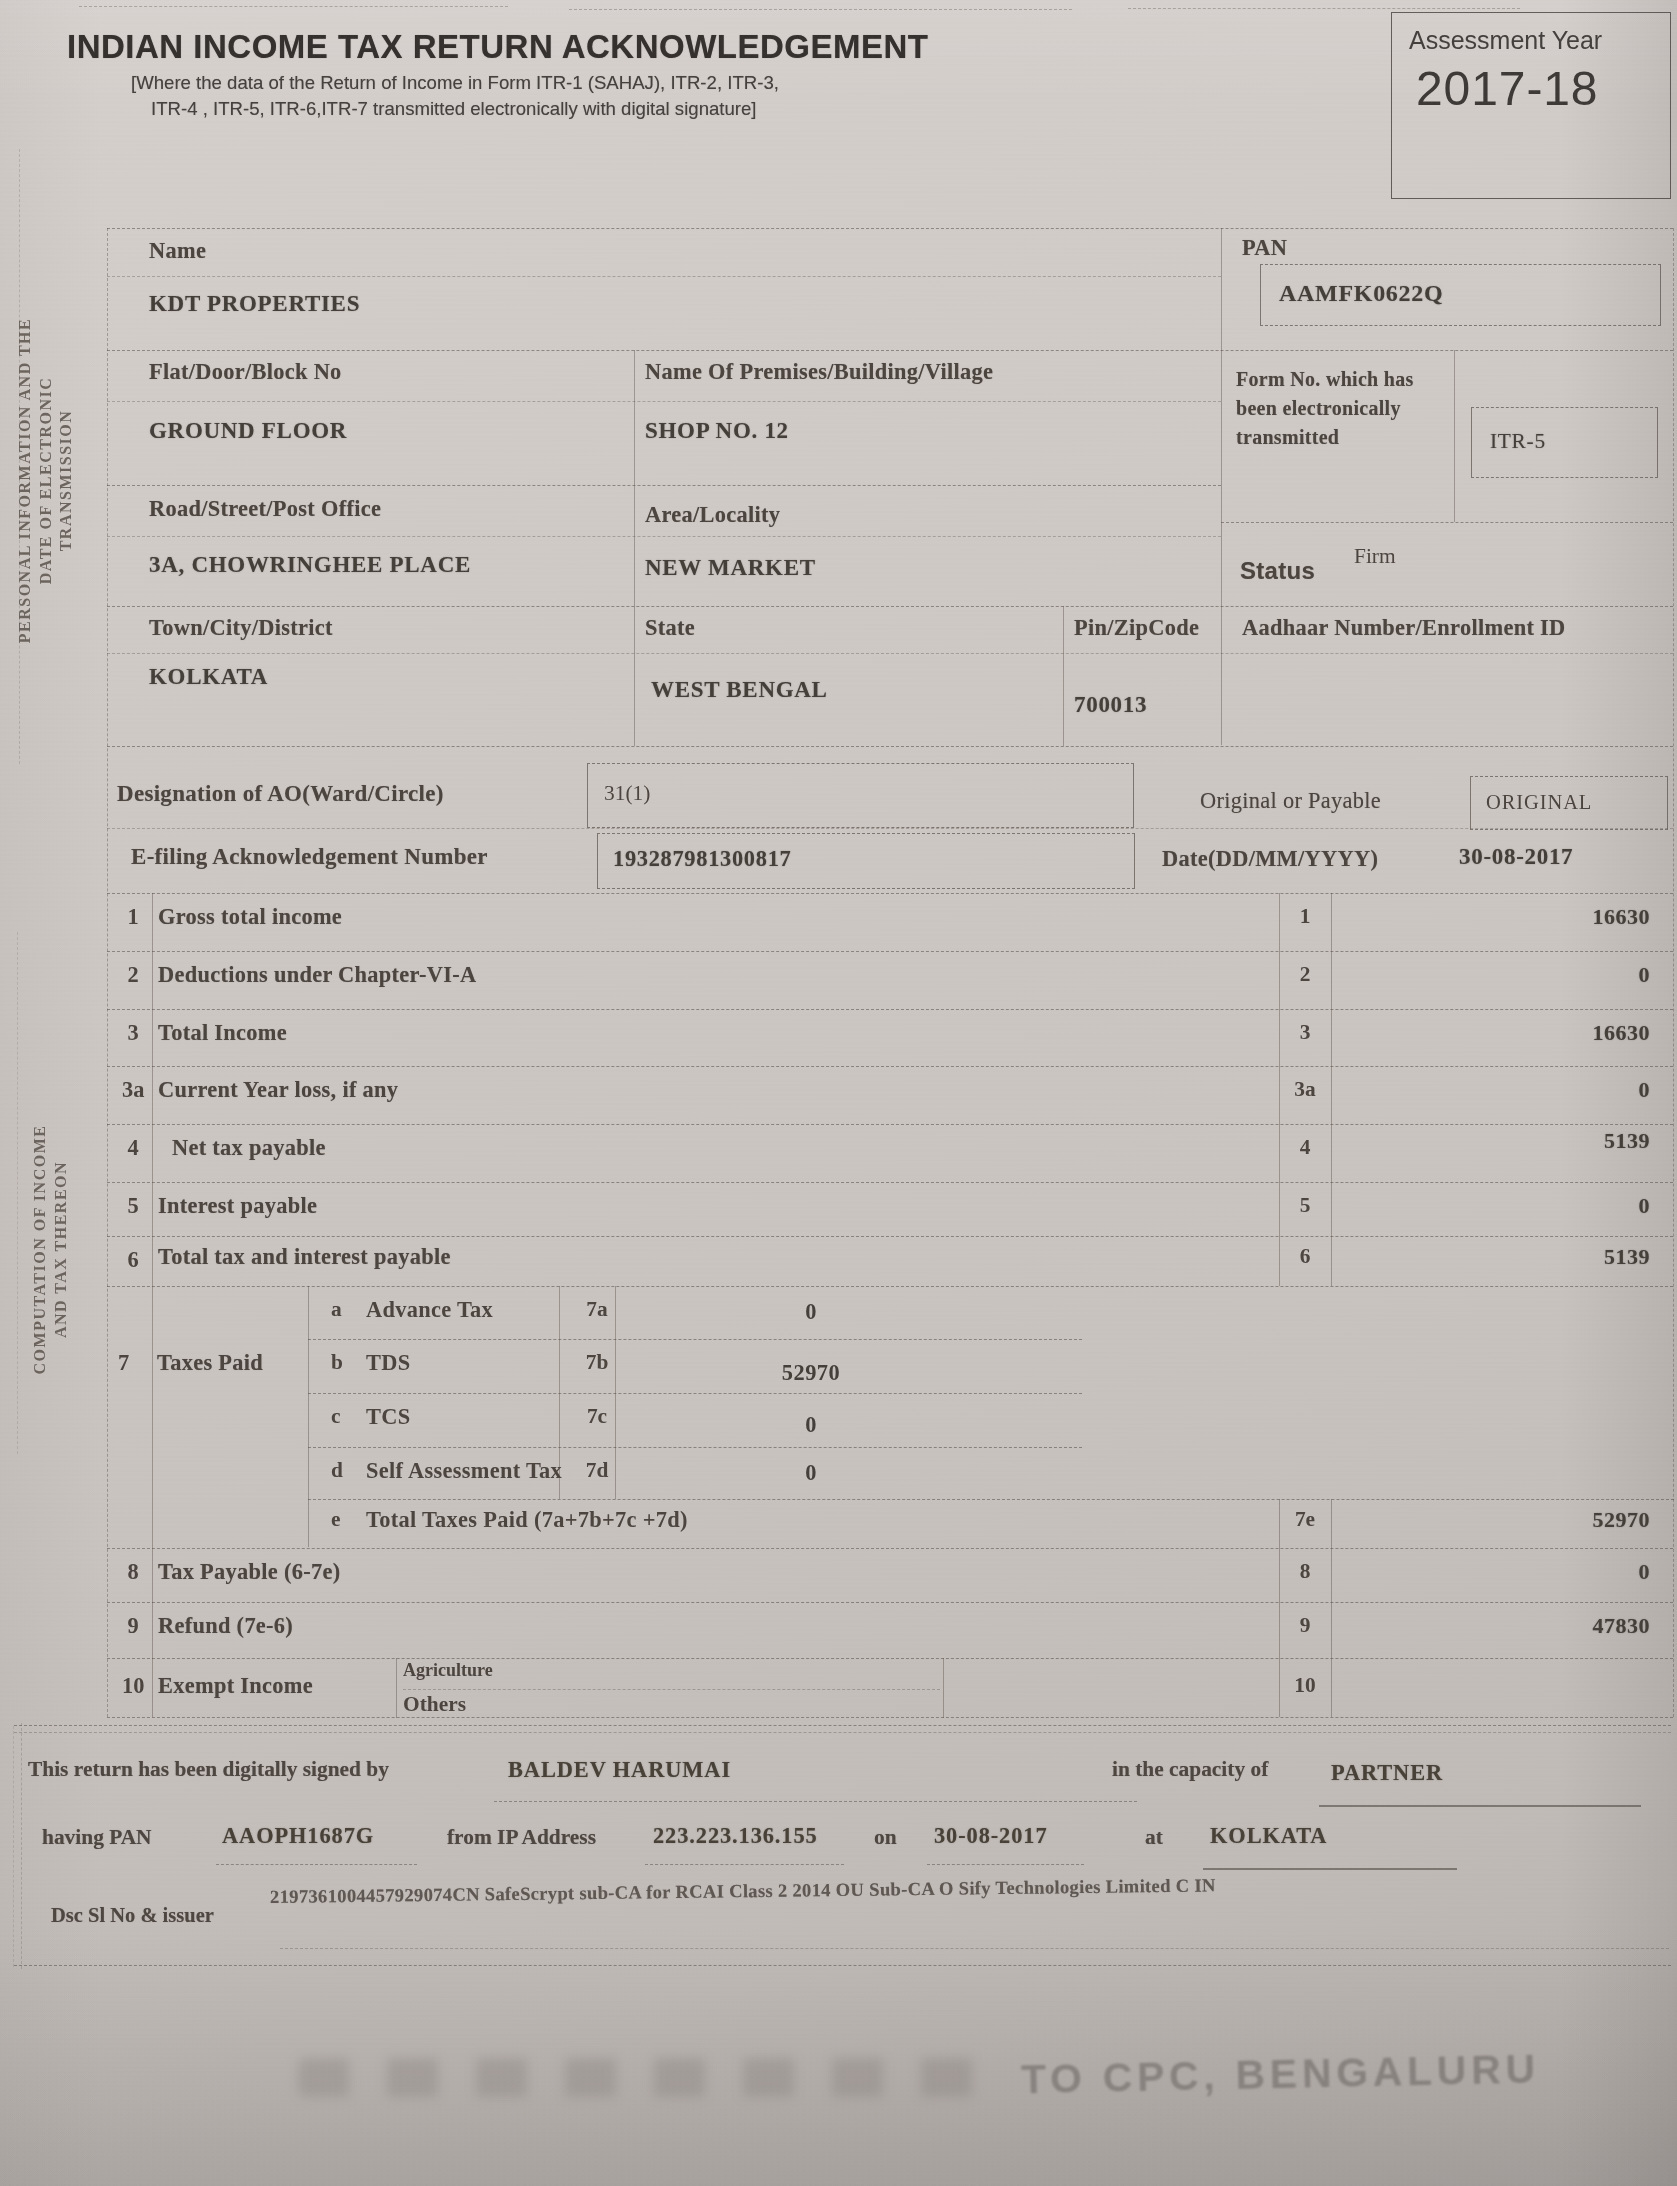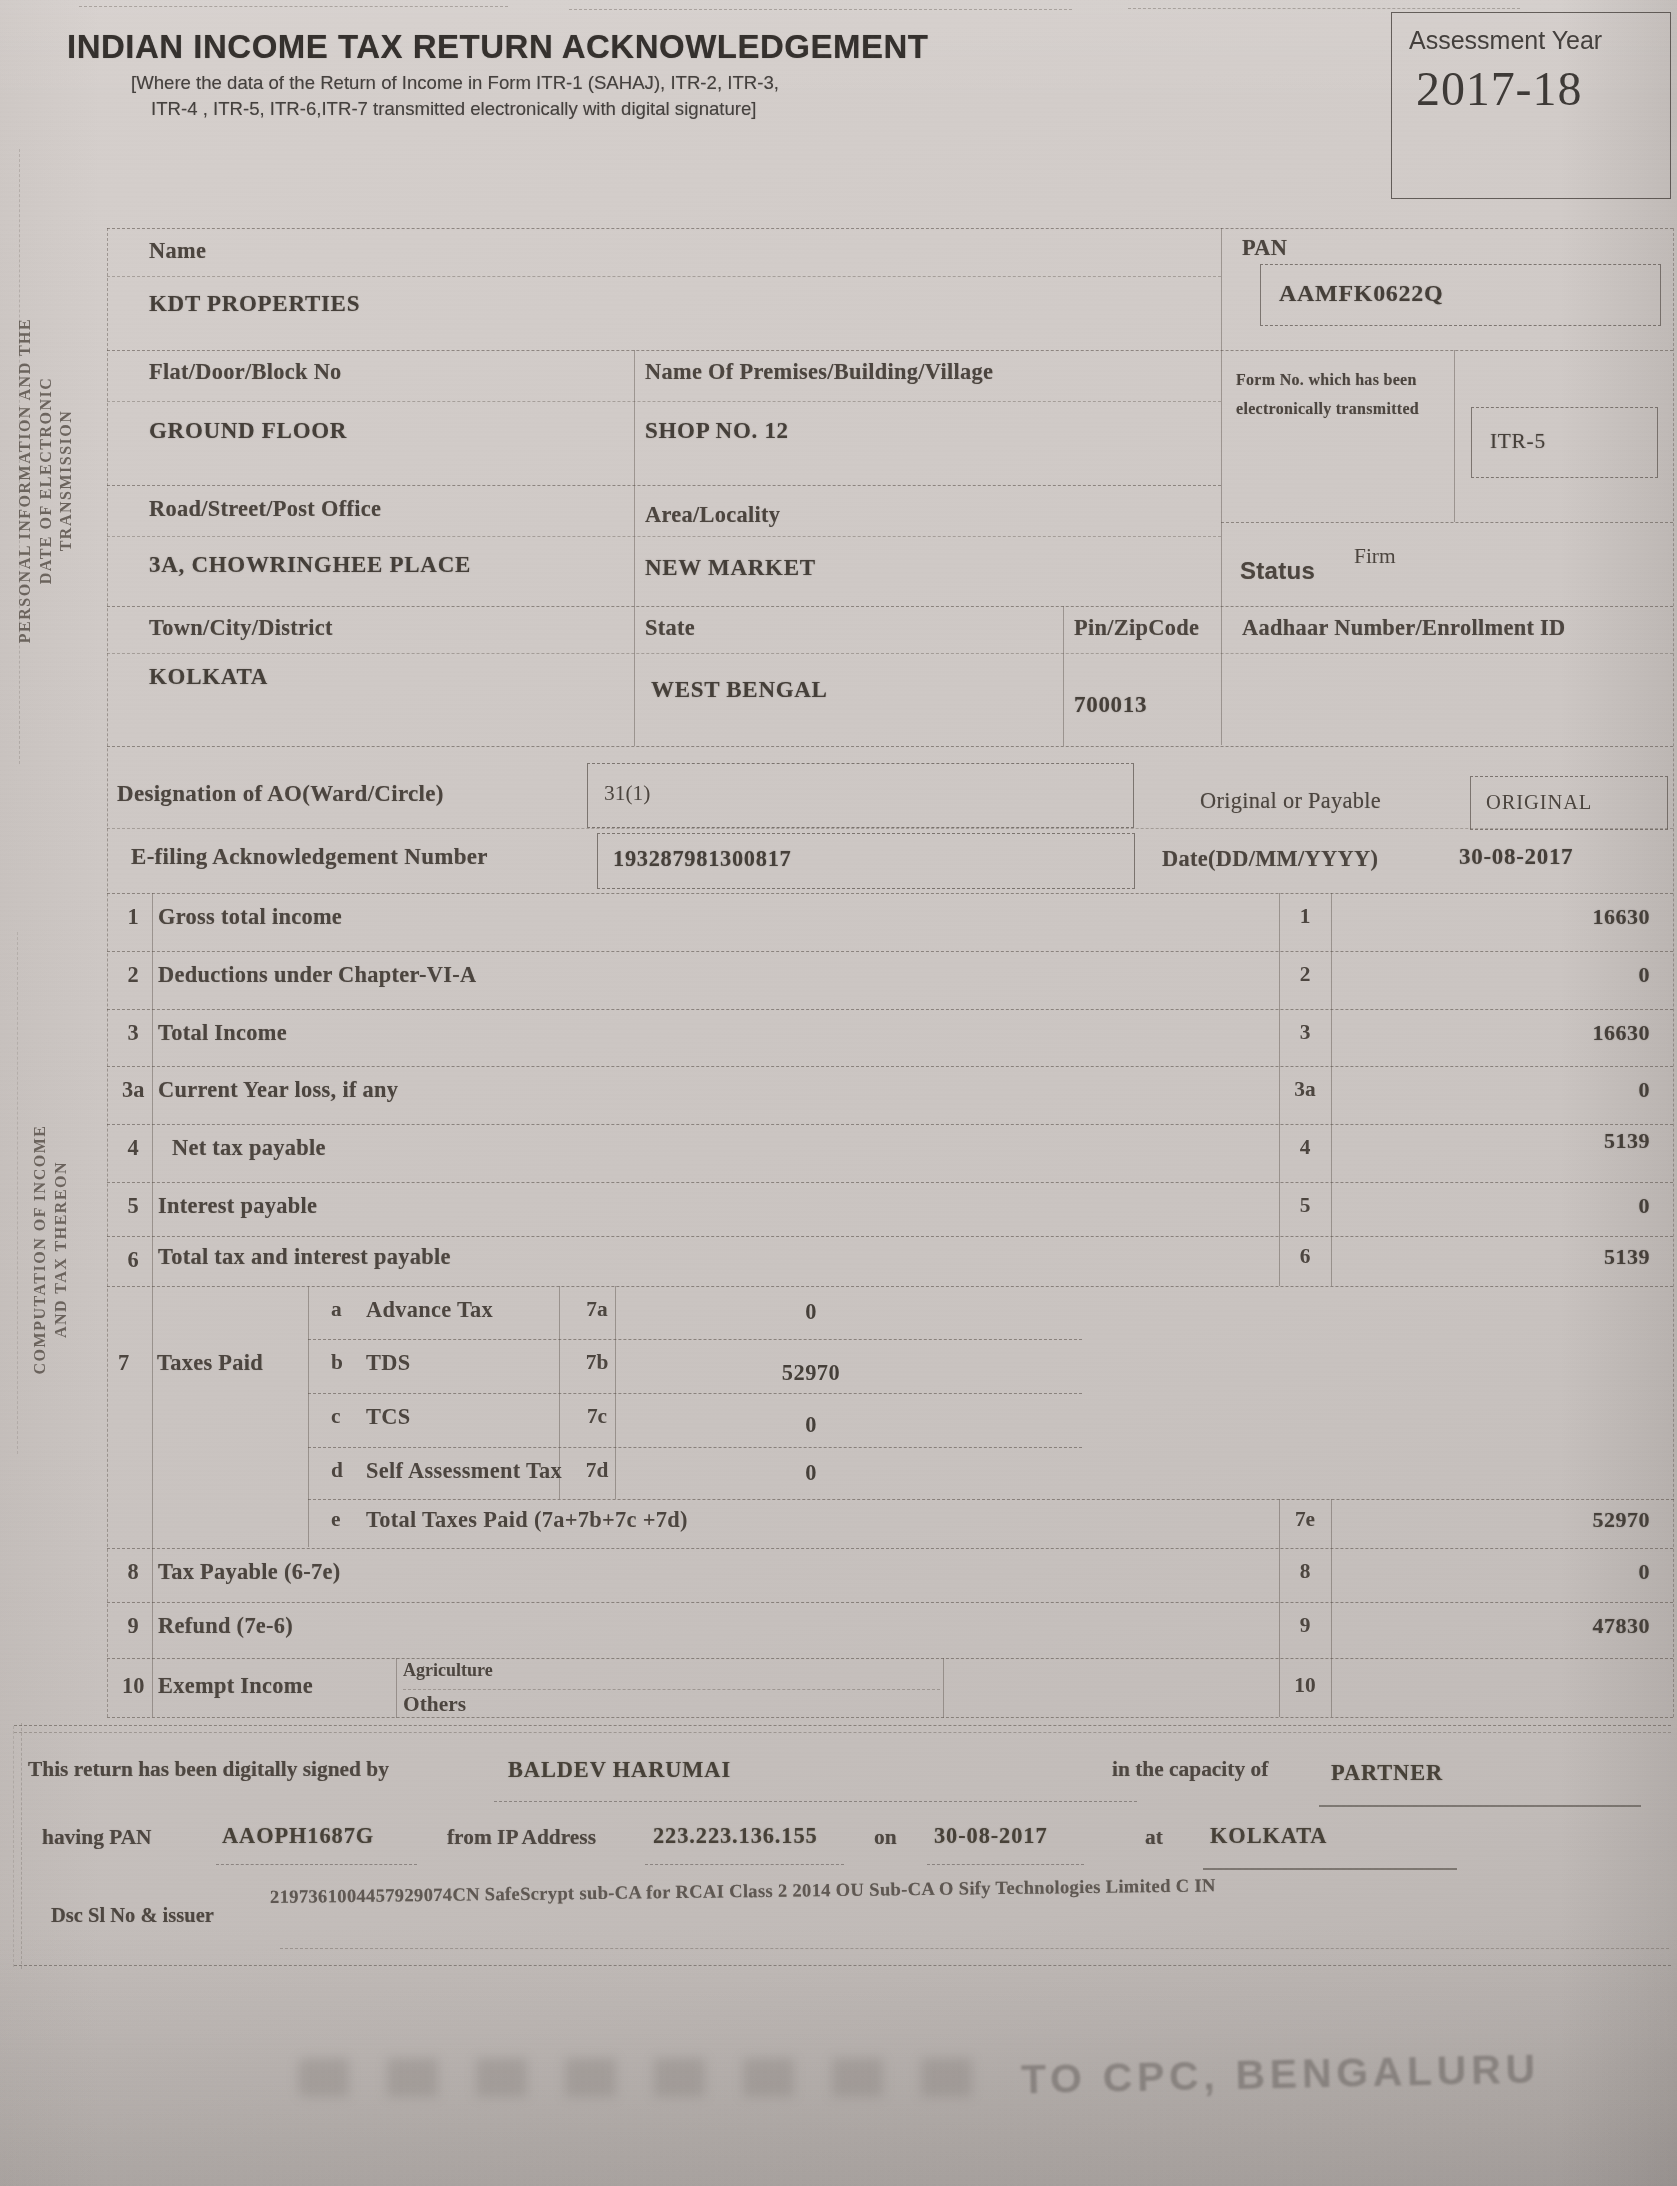--- a/index.html
+++ b/index.html
@@ -55,21 +55,21 @@
   <div class="hlf" style="left:1128px;top:7.5px;width:392px;"></div>
   <div class="vl" style="left:18.6px;top:149px;height:615px;border-left-style:dashed;opacity:.5;"></div>
   <div class="vl" style="left:17px;top:932px;height:522px;border-left-style:dashed;opacity:.4;"></div>
 
   <div class="abs title" style="left:67px;top:28px;">INDIAN INCOME TAX RETURN ACKNOWLEDGEMENT</div>
   <div class="abs sub" style="left:131px;top:72px;">[Where the data of the Return of Income in Form ITR-1 (SAHAJ), ITR-2, ITR-3,</div>
   <div class="abs sub" style="left:151px;top:98px;">ITR-4 , ITR-5, ITR-6,ITR-7 transmitted electronically with digital signature]</div>
 
   <div class="abs ay-box" style="left:1391px;top:12px;width:278px;height:185px;">
     <div class="abs ay-lab" style="left:17px;top:13px;">Assessment Year</div>
-    <div class="abs ay-val" style="left:24px;top:48px;font-family:Liberation Serif, serif;">2017-18</div>
+    <div class="abs ay-val" style="left:24px;top:48px;">2017-18</div>
   </div>
 
   <div class="vrot" style="left:15px;top:746px;width:531px;">
     <div>PERSONAL INFORMATION AND THE</div>
     <div>DATE OF ELECTRONIC</div>
     <div>TRANSMISSION</div>
   </div>
   <div class="vrot" style="left:30px;top:1492px;width:485px;">
     <div>COMPUTATION OF  INCOME</div>
     <div>AND  TAX  THEREON</div>
@@ -98,21 +98,21 @@
 
   <div class="abs lbl" style="left:1242px;top:235px;">PAN</div>
   <div class="bx" style="left:1260px;top:264px;width:399px;height:60px;"></div>
   <div class="abs val" style="left:1279px;top:280px;font-size:24px;">AAMFK0622Q</div>
 
   <div class="abs lbl" style="left:149px;top:359px;">Flat/Door/Block No</div>
   <div class="abs val" style="left:149px;top:418px;">GROUND FLOOR</div>
   <div class="abs lbl" style="left:645px;top:359px;">Name Of Premises/Building/Village</div>
   <div class="abs val" style="left:645px;top:418px;">SHOP NO. 12</div>
 
-  <div class="abs lbl" style="left:1236px;top:365px;width:214px;line-height:29px;font-size:16px;">Form No. which has been electronically transmitted</div>
+  <div class="abs lbl" style="left:1236px;top:365px;width:214px;line-height:29px;font-size:20px;">Form No. which has been electronically transmitted</div>
   <div class="bx" style="left:1471px;top:407px;width:185px;height:69px;"></div>
   <div class="abs val" style="left:1490px;top:429px;font-size:21.4px;font-weight:normal;">ITR-5</div>
 
   <div class="abs lbl" style="left:149px;top:496px;">Road/Street/Post Office</div>
   <div class="abs val" style="left:149px;top:552px;">3A, CHOWRINGHEE PLACE</div>
   <div class="abs lbl" style="left:645px;top:502px;">Area/Locality</div>
   <div class="abs val" style="left:645px;top:555px;">NEW MARKET</div>
 
   <div class="abs lbl" style="left:1240px;top:557px;font-family:'Liberation Sans',sans-serif;font-size:24px;">Status</div>
   <div class="abs" style="left:1354px;top:544px;font-size:21.4px;color:#4c453f;">Firm</div>

